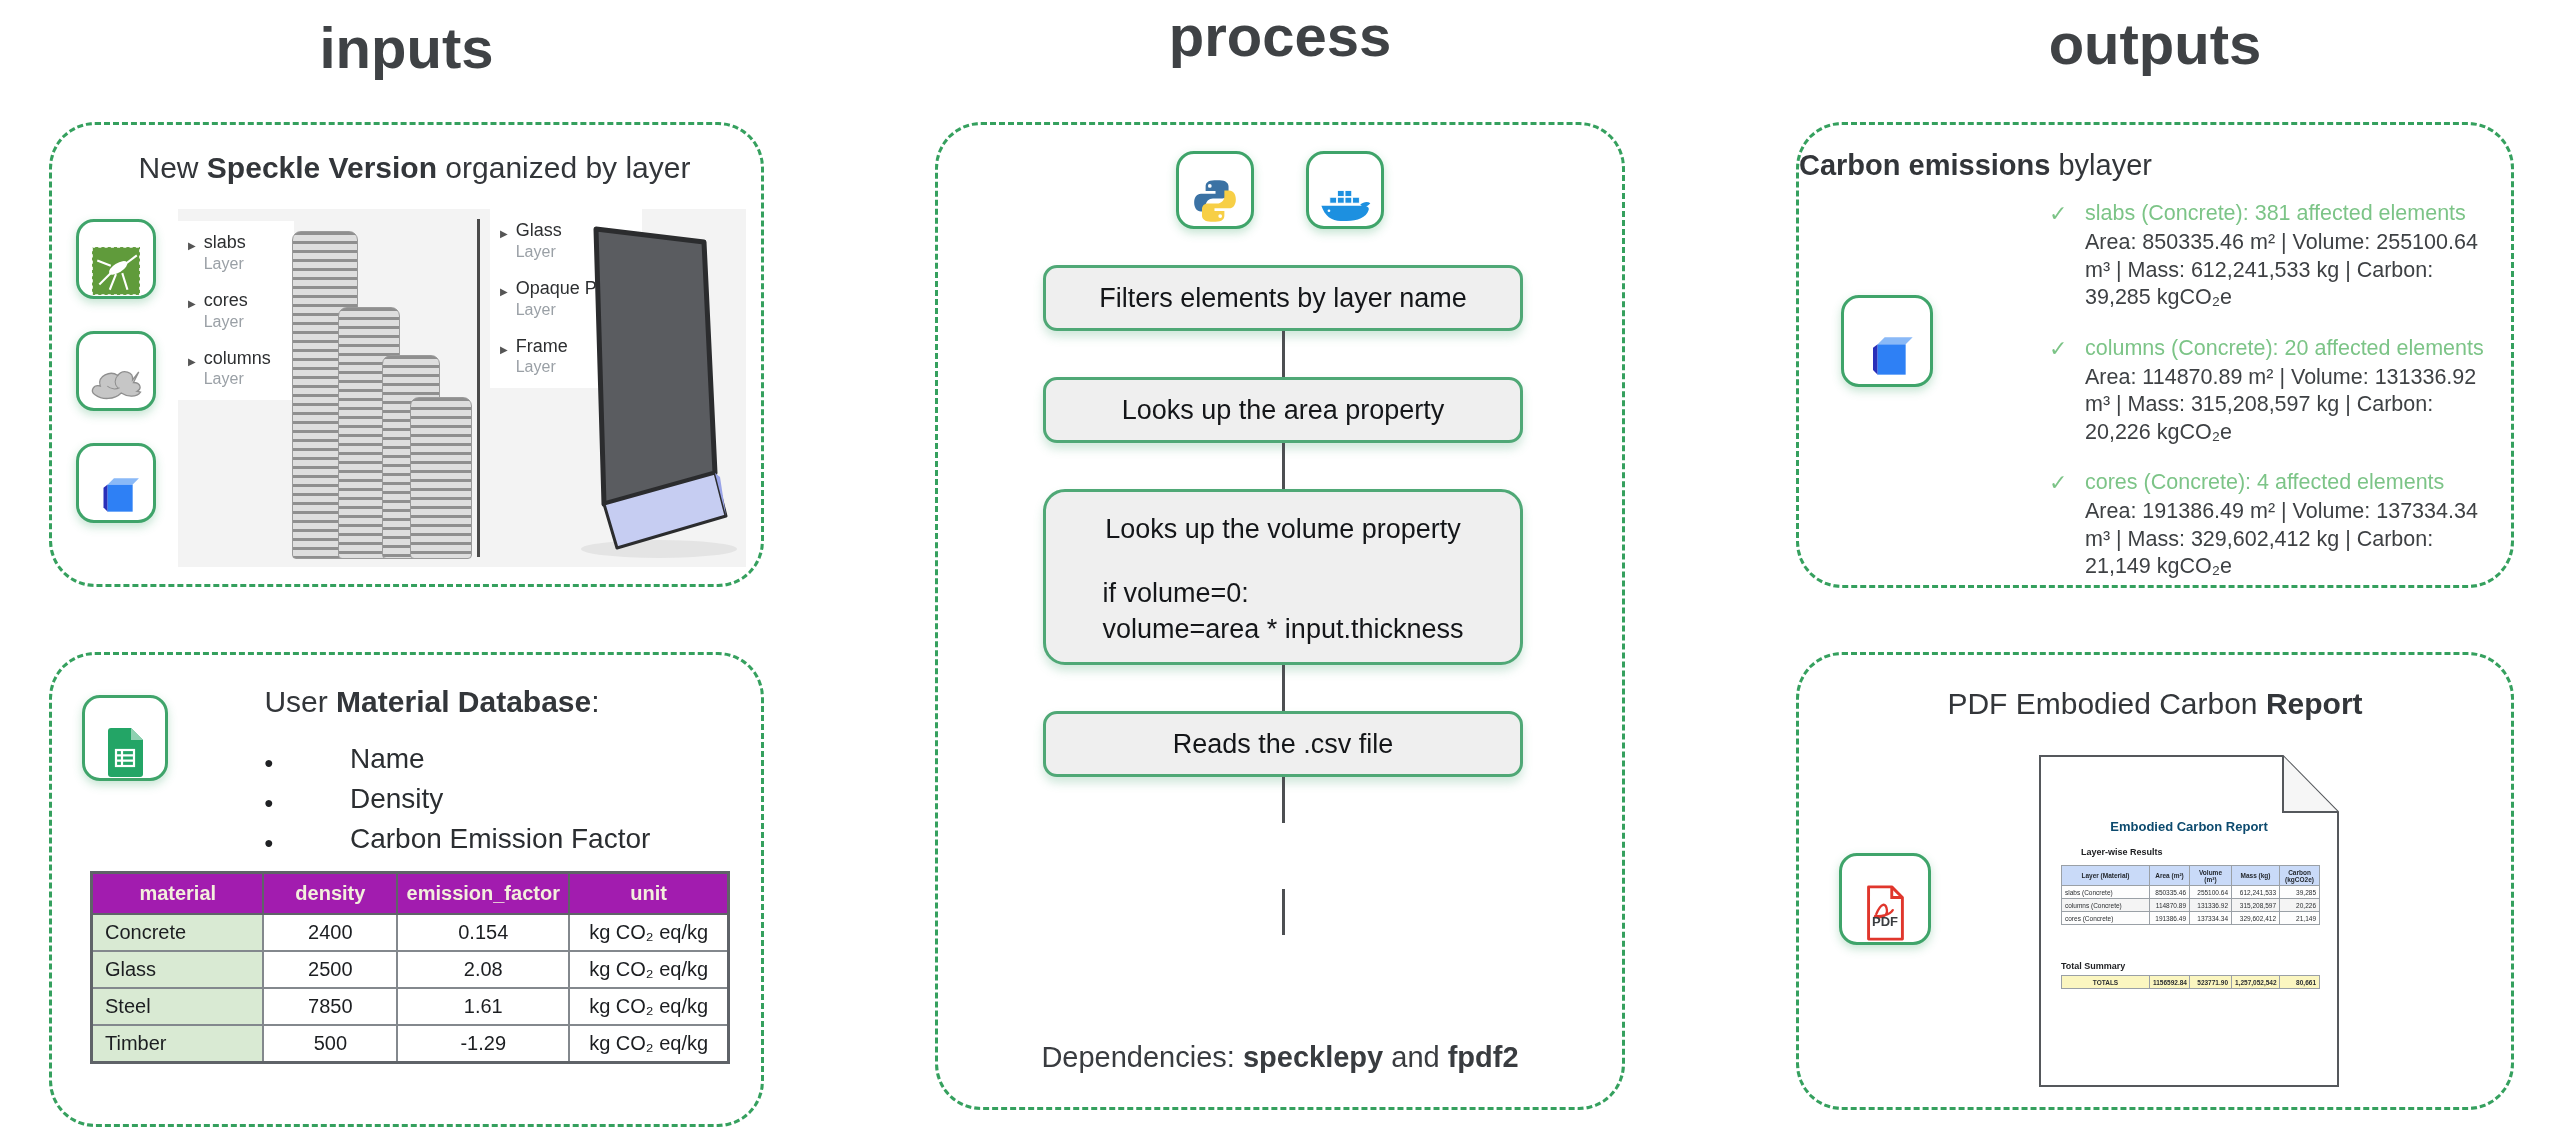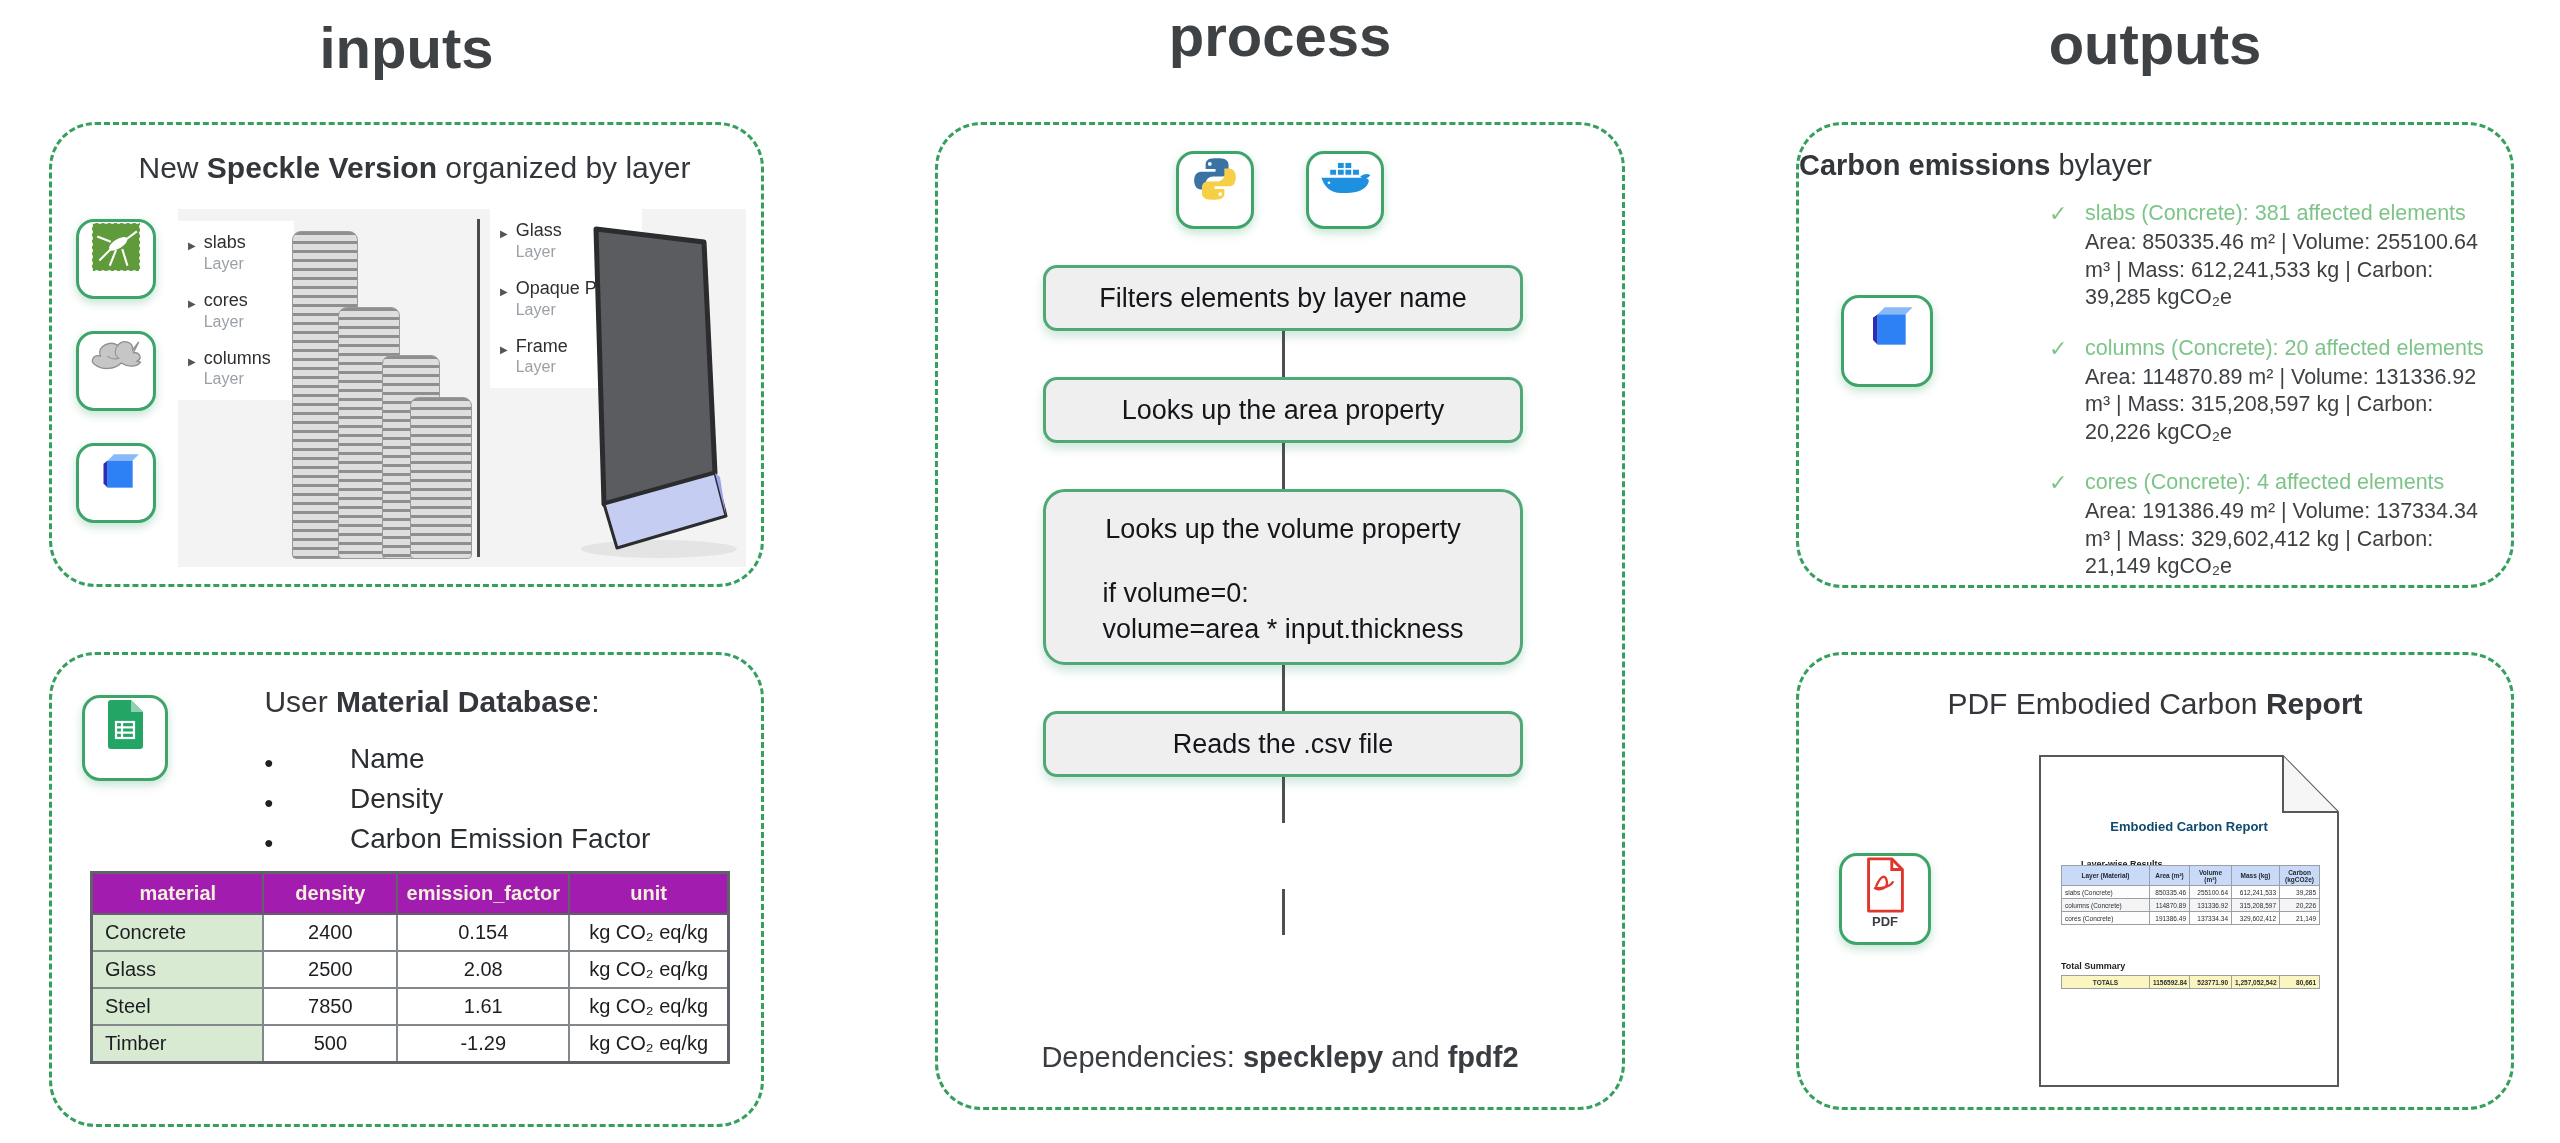--- a/index.html
+++ b/index.html
@@ -18,21 +18,21 @@
 
   .dashed-box { position: absolute; border: 3px dashed #35a05e; border-radius: 46px; background: #fff; }
   #box-speckle   { left: 49px;   top: 122px; width: 715px; height: 465px; }
   #box-material  { left: 49px;   top: 652px; width: 715px; height: 475px; }
   #box-process   { left: 935px;  top: 122px; width: 690px; height: 988px; }
   #box-emissions { left: 1796px; top: 122px; width: 718px; height: 466px; }
   #box-report    { left: 1796px; top: 652px; width: 718px; height: 458px; }
 
   .icon-card {
     background: #fff; border: 3px solid #3fa46a; border-radius: 18px;
-    display: flex; align-items: flex-start; justify-content: center;
+    display: flex; align-items: flex-end; justify-content: center;
     box-shadow: 0 4px 10px rgba(63,164,106,0.30);
   }
 
   
   .sp-heading { position: absolute; top: 26px; left: 8px; width: 100%; text-align: center; font-size: 30px; color: #33363a; }
   .sp-icons { position: absolute; left: 24px; top: 94px; display: flex; flex-direction: column; gap: 32px; }
   .sp-icons .icon-card { width: 80px; height: 80px; }
   .sp-panel { position: absolute; left: 126px; top: 84px; width: 568px; height: 358px; background: #f3f3f3; }
   .tree { position: absolute; background: #fff; padding: 12px 10px; display: flex; flex-direction: column; gap: 18px; }
   #tree-left  { left: 0;     top: 12px; width: 116px; }
@@ -95,21 +95,21 @@
   .em-details { color: #3e4144; line-height: 1.28; }
 
   
   .rp-heading { position: absolute; top: 32px; left: 0; width: 100%; text-align: center; font-size: 30px; color: #33363a; }
   .pdf-card { position: absolute; left: 40px; top: 198px; width: 92px; height: 92px; position: absolute; }
   .pdf-label { position: absolute; bottom: 13px; left: 0; width: 100%; text-align: center; font-size: 13px; font-weight: 700; color: #3a3d40; }
   .page { position: absolute; left: 240px; top: 100px; width: 300px; height: 332px; }
   .page-bg { position: absolute; left: 0; top: 0; }
   .doc-title { position: absolute; top: 64px; left: 0; width: 100%; text-align: center; font-size: 13px; font-weight: 700; color: #0c4a6e; }
   .doc-sec { position: absolute; left: 22px; font-size: 9px; font-weight: 700; color: #202124; }
-  #doc-sec1 { top: 104px; padding-left: 20px; } #doc-sec2 { top: 206px; }
+  #doc-sec1 { top: 92px; padding-left: 20px; } #doc-sec2 { top: 206px; }
   .doc-table { position: absolute; left: 22px; width: 258px; border-collapse: collapse; table-layout: fixed; }
   #doc-main-table { top: 110px; }
   #doc-total-table { top: 220px; }
   .doc-table th { background: #c9daf8; font-size: 6.5px; font-weight: 700; color: #1f2328; border: 1px solid #9aa0a6; padding: 2.5px 2px; }
   .doc-table td { font-size: 6.5px; color: #2b2e31; border: 1px solid #9aa0a6; padding: 2.5px 3px; text-align: right; background: #f4f4f4; }
   .doc-table td.layer { text-align: left; }
   .doc-table tr:nth-child(odd) td { background: #fdfdfd; }
   #doc-total-table td { background: #fbf6c0; font-weight: 700; }
   #doc-total-table td.layer { text-align: center; }
   .doc-table col.d1 { width: 88px; } .doc-table col.d2 { width: 40px; }

